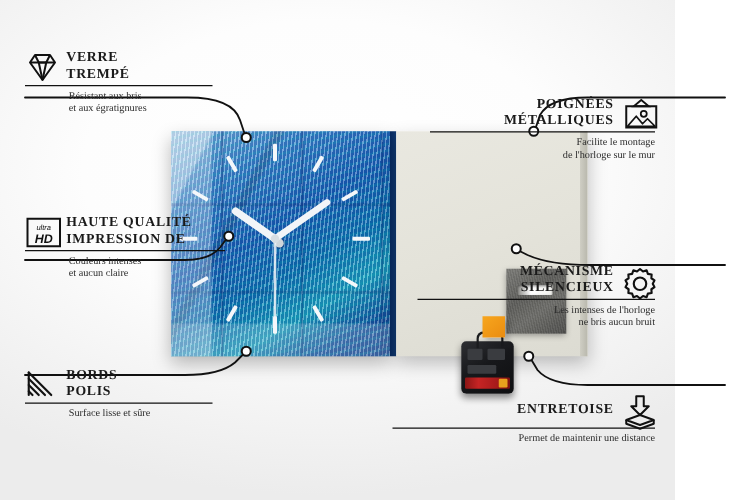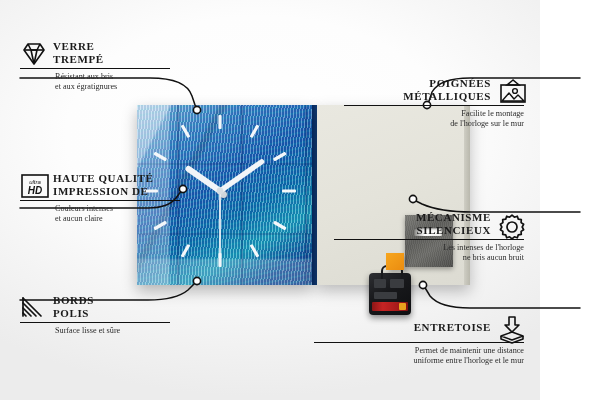--- a/index.html
+++ b/index.html
@@ -279,16 +279,15 @@
           <g fill="none" stroke="#111" stroke-width="1.6" stroke-linejoin="round">
             <path d="M11 2 H17 V10 H21 L14 17 L7 10 H11 Z"></path>
             <path d="M14 17 L25 21 L14 25 L3 21 Z"></path>
             <path d="M3 21 L3 24 L14 28 L25 24 L25 21"></path>
           </g>
         </svg>
       </span>
     </div>
     <div class="f-rule" style="width:210px;margin-left:auto;"></div>
     <div class="f-desc">Permet de maintenir une distance</div>
-    <div class="f-desc">uniforme entre l'horloge et le mur</div>
   </div>
 
 </div>
 
 </body></html>

